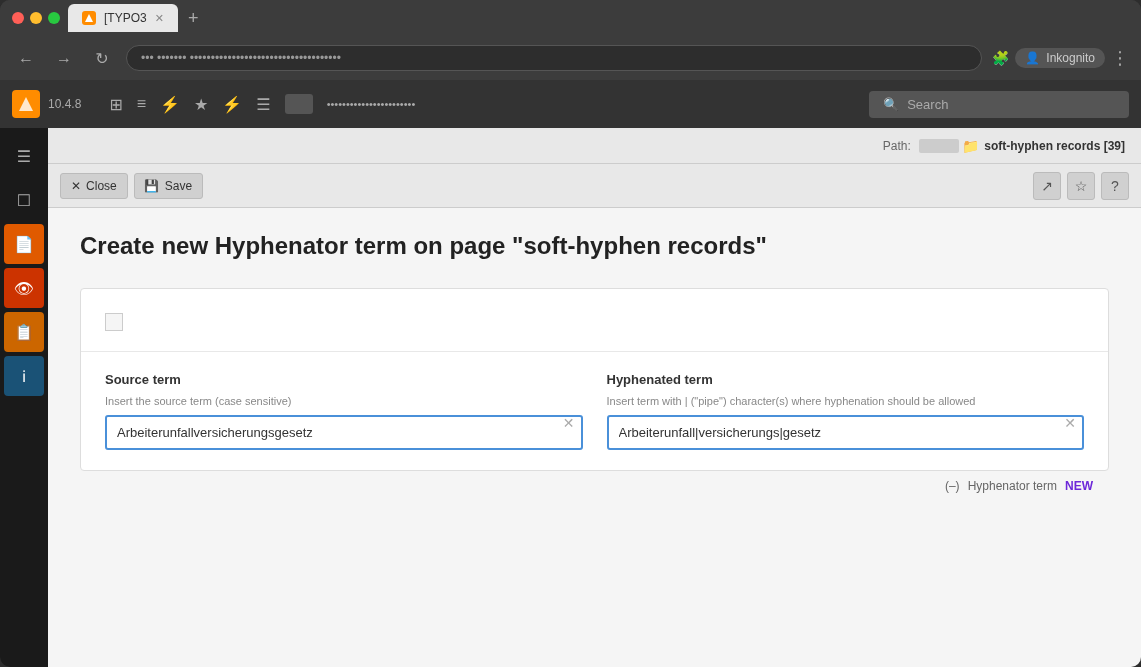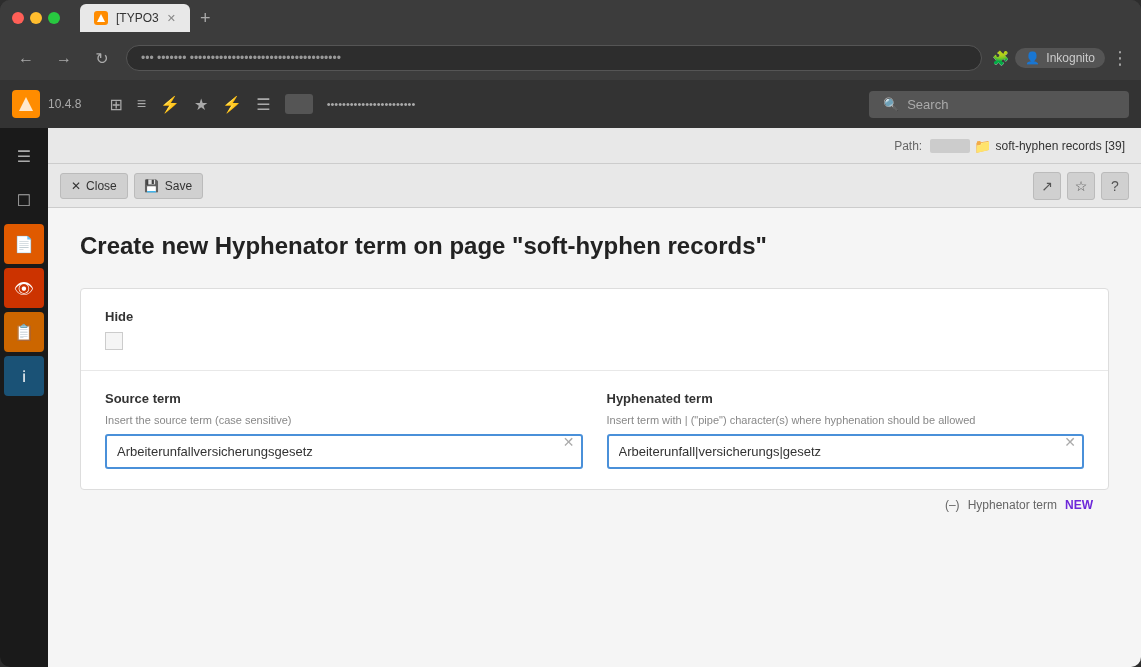--- a/index.html
+++ b/index.html
@@ -8,21 +8,21 @@
     
     .browser-window { width: 1141px; height: 667px; display: flex; flex-direction: column; background: #3c3c3c; border-radius: 10px; overflow: hidden; }
 
     .title-bar { height: 36px; background: #3c3c3c; display: flex; align-items: center; padding: 0 12px; gap: 8px; }
     .traffic-lights { display: flex; gap: 6px; align-items: center; }
     .traffic-light { width: 12px; height: 12px; border-radius: 50%; cursor: pointer; }
     .tl-close { background: #ff5f57; }
     .tl-min { background: #ffbd2e; }
     .tl-max { background: #28c840; }
 
-    .tab-bar { display: flex; align-items: center; margin-left: 12px; flex: 1; gap: 4px; }
+    .tab-bar { display: flex; align-items: center; flex: 1; gap: 4px; }
     .tab { background: #2d2d2d; color: #ccc; border-radius: 6px 6px 0 0; padding: 6px 14px; font-size: 12px; display: flex; align-items: center; gap: 8px; height: 28px; }
     .tab.active { background: #e8e8e8; color: #333; }
     .tab-favicon { width: 14px; height: 14px; background: #ff8c00; border-radius: 3px; display: flex; align-items: center; justify-content: center; }
     .tab-favicon svg { width: 10px; height: 10px; }
     .tab-close { font-size: 11px; color: #888; cursor: pointer; }
     .new-tab { background: none; border: none; color: #aaa; font-size: 18px; cursor: pointer; padding: 0 6px; }
 
     .address-bar { height: 44px; background: #3c3c3c; display: flex; align-items: center; padding: 0 12px; gap: 10px; }
     .nav-btn { background: none; border: none; color: #aaa; font-size: 16px; cursor: pointer; width: 28px; height: 28px; display: flex; align-items: center; justify-content: center; border-radius: 4px; }
     .url-bar { flex: 1; background: #2d2d2d; border: 1px solid #555; border-radius: 20px; padding: 5px 14px; color: #ccc; font-size: 12px; display: flex; align-items: center; }
@@ -51,21 +51,21 @@
     .sidebar-item.blue { background: #1a5276; color: white; }
     .sidebar-item.list-active { background: #cc6600; color: white; }
 
     
     .main-content { flex: 1; display: flex; flex-direction: column; overflow: hidden; }
 
     .path-bar { height: 36px; background: #e8e8e8; border-bottom: 1px solid #ccc; display: flex; align-items: center; padding: 0 16px; gap: 8px; justify-content: flex-end; }
     .path-label { color: #666; font-size: 12px; }
     .path-folder { display: flex; align-items: center; gap: 4px; color: #666; font-size: 12px; }
     .path-folder-icon { font-size: 14px; }
-    .path-name { font-weight: normal; color: #333; font-size: 12px; }
+    .path-name { font-weight: bold; color: #333; font-size: 12px; }
 
     .toolbar { height: 44px; background: #e8e8e8; border-bottom: 1px solid #ccc; display: flex; align-items: center; padding: 0 12px; gap: 6px; }
     .toolbar-btn { display: flex; align-items: center; gap: 5px; padding: 5px 10px; background: #d0d0d0; border: 1px solid #bbb; border-radius: 3px; font-size: 12px; color: #333; cursor: pointer; }
     .toolbar-spacer { flex: 1; }
     .toolbar-right { display: flex; gap: 6px; }
     .toolbar-icon-btn { width: 28px; height: 28px; background: #d0d0d0; border: 1px solid #bbb; border-radius: 3px; display: flex; align-items: center; justify-content: center; cursor: pointer; font-size: 14px; color: #555; }
 
     .content-area { flex: 1; padding: 24px 32px; overflow-y: auto; background: #f5f5f5; }
 
     .page-title { font-size: 24px; font-weight: bold; color: #222; margin-bottom: 28px; }
@@ -201,21 +201,20 @@
             <div class="toolbar-icon-btn">?</div>
           </div>
         </div>
 
         <div class="content-area">
           <h1 class="page-title">Create new Hyphenator term on page "soft-hyphen records"</h1>
 
           <div class="form-card">
 
             <div class="form-section">
-              <div class="field-label">Hide</div>
               <div class="checkbox-row">
                 <div class="checkbox-input"></div>
               </div>
             </div>
 
             <div class="fields-row">
 
               <div class="field-col">
                 <div class="field-label">Source term</div>
                 <div class="field-hint">Insert the source term (case sensitive)</div>

